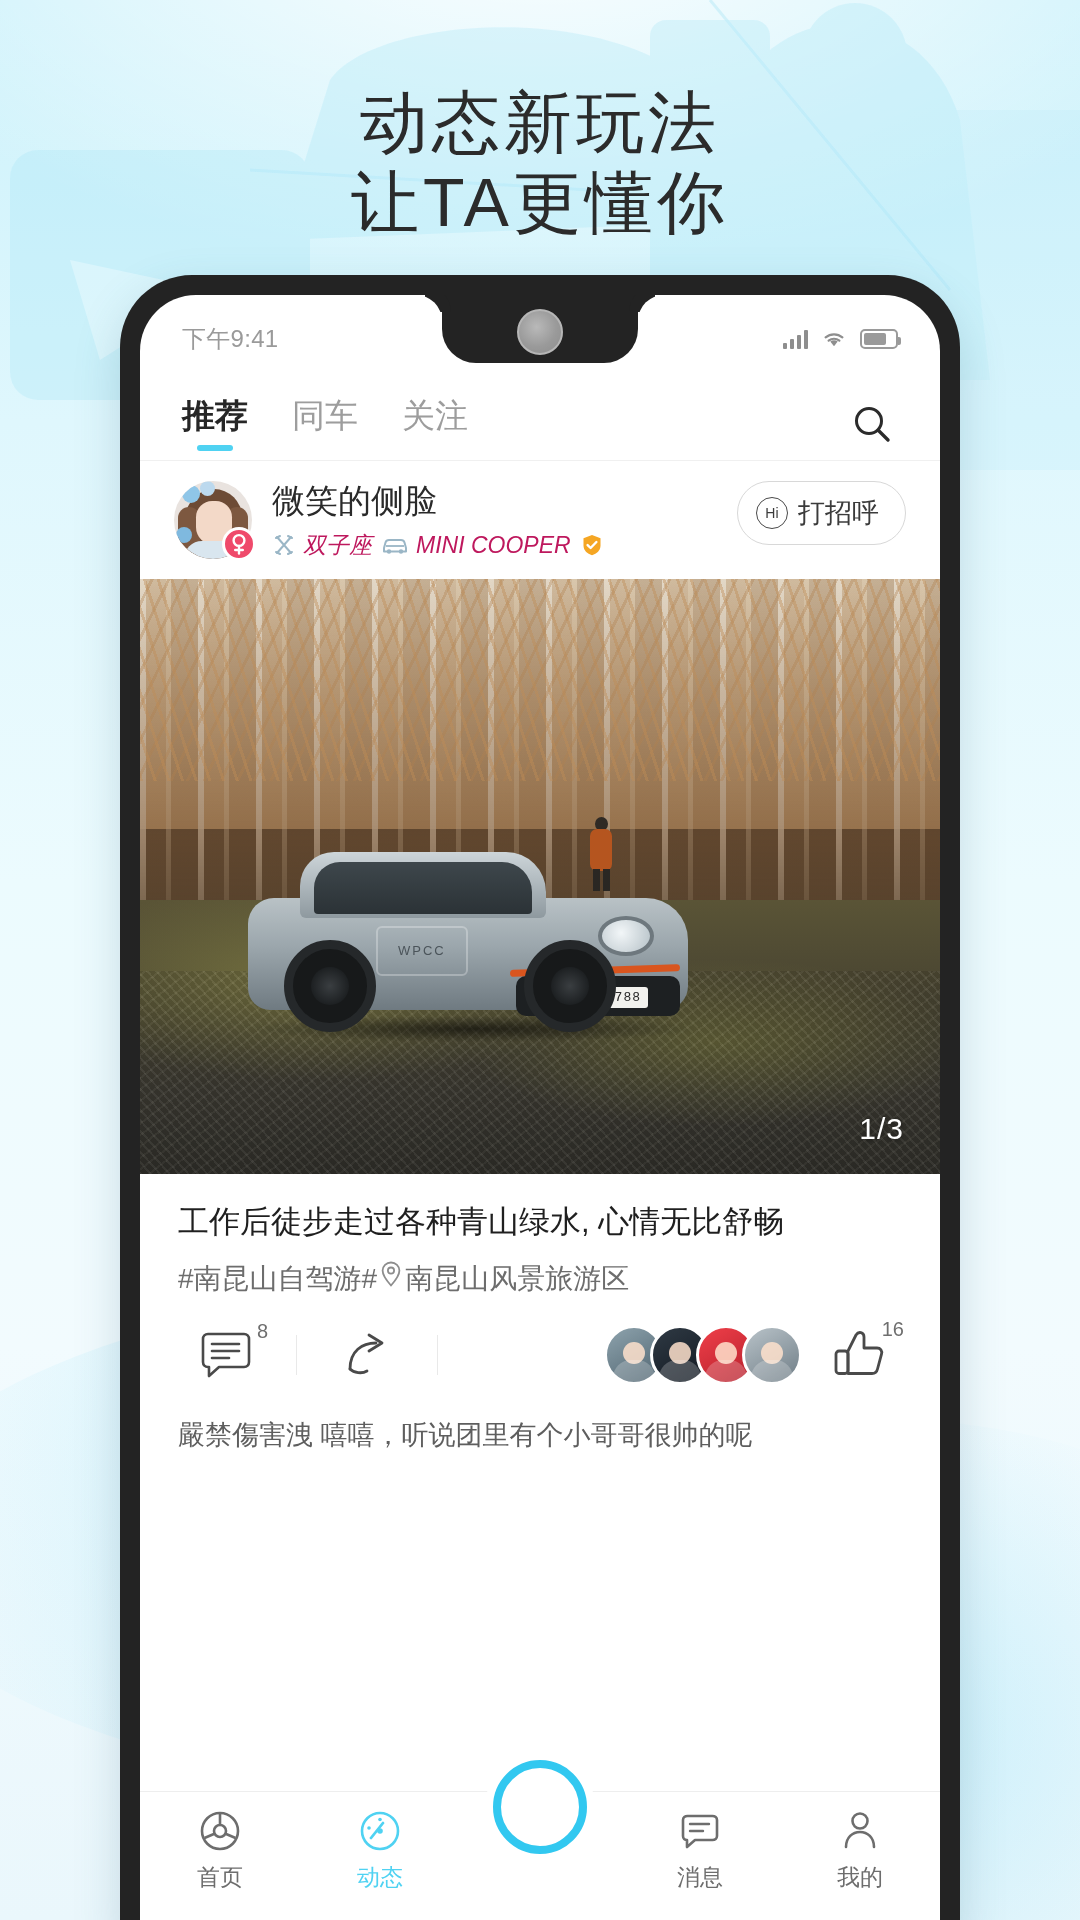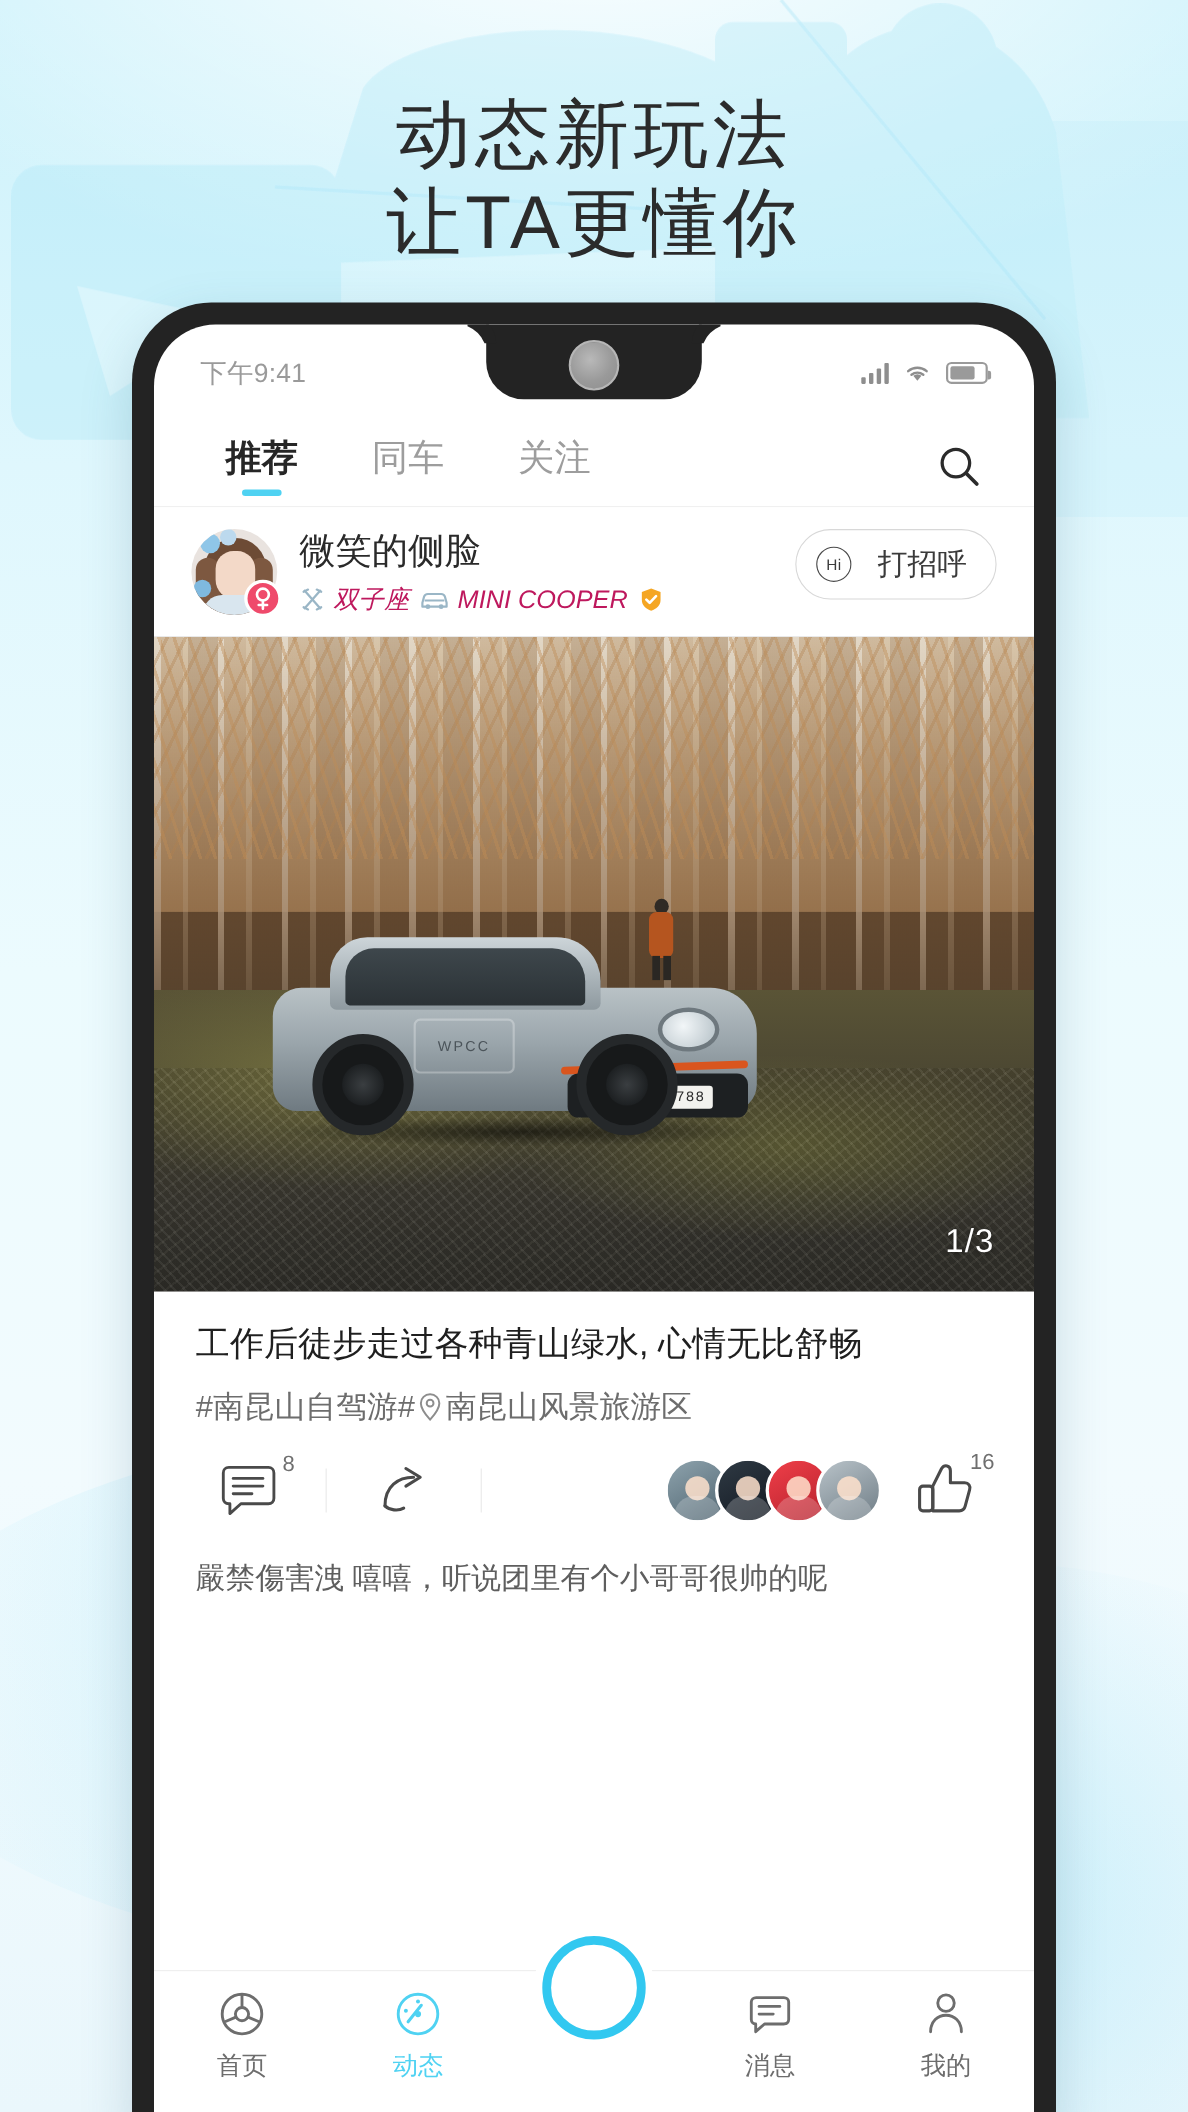--- a/index.html
+++ b/index.html
@@ -100,21 +100,21 @@
   }
   .batt span{ display:block; height:100%; width:72%; background:#9a9a9a; border-radius:2px; }
 
   
   .tabbar{
     display:flex; align-items:center; justify-content:space-between;
     padding:18px 42px 0 42px; height:92px;
     border-bottom:1px solid #f0f0f0;
   }
   .tabs{ display:flex; align-items:flex-end; gap:44px; }
-  .tab{ position:relative; font-size:33px; color:#9d9d9d; padding-bottom:14px;margin-left:23px; }
+  .tab{ position:relative; font-size:33px; color:#9d9d9d; padding-bottom:14px; }
   .tab.active{ color:#262626; font-weight:600; }
   .tab.active:after{
     content:""; position:absolute; bottom:2px; left:50%; transform:translateX(-50%);
     width:36px; height:6px; border-radius:3px; background:#4fd2f2;
   }
   .search-btn{ width:52px; height:52px; display:flex; align-items:center; justify-content:center; }
 
   
   .userrow{
     display:flex; align-items:flex-start; padding:20px 34px 18px 34px; gap:20px;
@@ -139,21 +139,21 @@
     display:flex; align-items:center; justify-content:center;
   }
   .uinfo{ flex:1; min-width:0; }
   .uname{ font-size:33px; color:#2a2a2a; line-height:1.2; }
   .utags{ display:flex; align-items:center; gap:9px; margin-top:9px; font-size:23px; color:#be185d;font-style:italic; }
   .utag{ display:flex; align-items:center; gap:7px; }
   .verified{
     width:24px; height:24px; flex:none; display:flex; align-items:center; justify-content:center;
   }
   .hi-btn{
-    flex:none; display:flex; align-items:center; gap:24px;
+    flex:none; display:flex; align-items:center; gap:10px;
     border:1.5px solid #d8d8d8; border-radius:44px;
     padding:13px 26px 13px 18px; font-size:27px; color:#3b3b3b; background:#fff;
   }
   .hi-circle{
     width:32px; height:32px; border-radius:50%; border:1.5px solid #4a4a4a;
     display:flex; align-items:center; justify-content:center;
     font-size:14px; color:#3b3b3b; letter-spacing:.2px;
   }
 
   
@@ -255,21 +255,21 @@
   }
   .ph-counter{
     position:absolute; right:36px; bottom:28px;
     color:#ffffff; font-size:30px; letter-spacing:1px;
     text-shadow:0 1px 4px rgba(0,0,0,.45);
   }
 
   
   .post{ padding:26px 38px 0 38px; }
   .post-title{ font-size:31px; color:#1f1f1f; line-height:1.42; }
-  .post-meta{ margin-top:16px; display:flex; align-items:center; gap:2px; font-size:28px; color:#6d6d6d; }
+  .post-meta{ margin-top:16px; display:flex; align-items:flex-start; gap:2px; font-size:28px; color:#6d6d6d; }
   .post-meta .tag{ color:#6d6d6d; }
   .pin-icon{ display:flex; align-items:center; }
 
   
   .actions{
     display:flex; align-items:center; padding:26px 38px 18px 38px; gap:0;
   }
   .act{
     position:relative; display:flex; align-items:center; justify-content:center;
     width:96px; height:62px;

